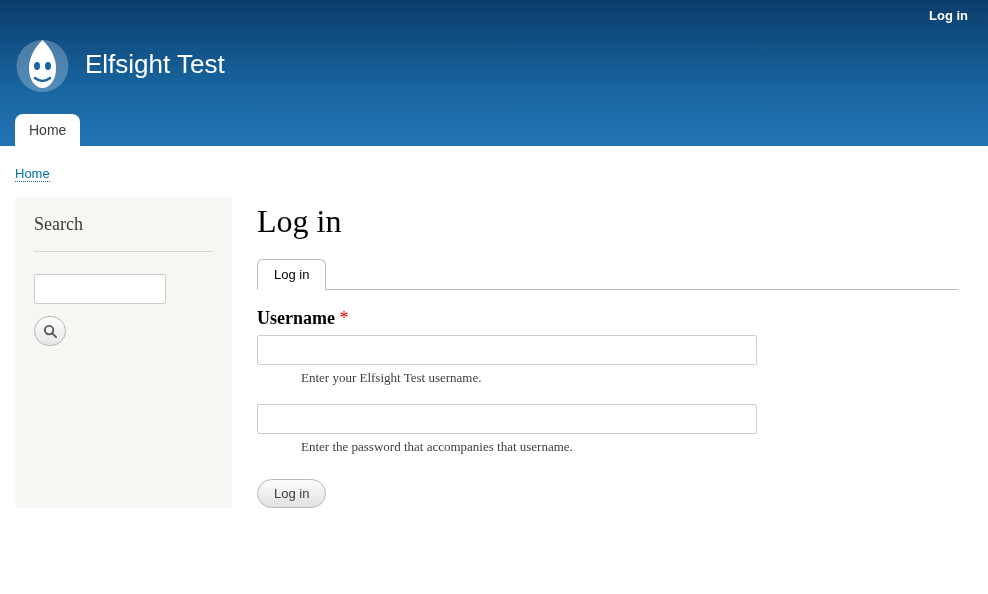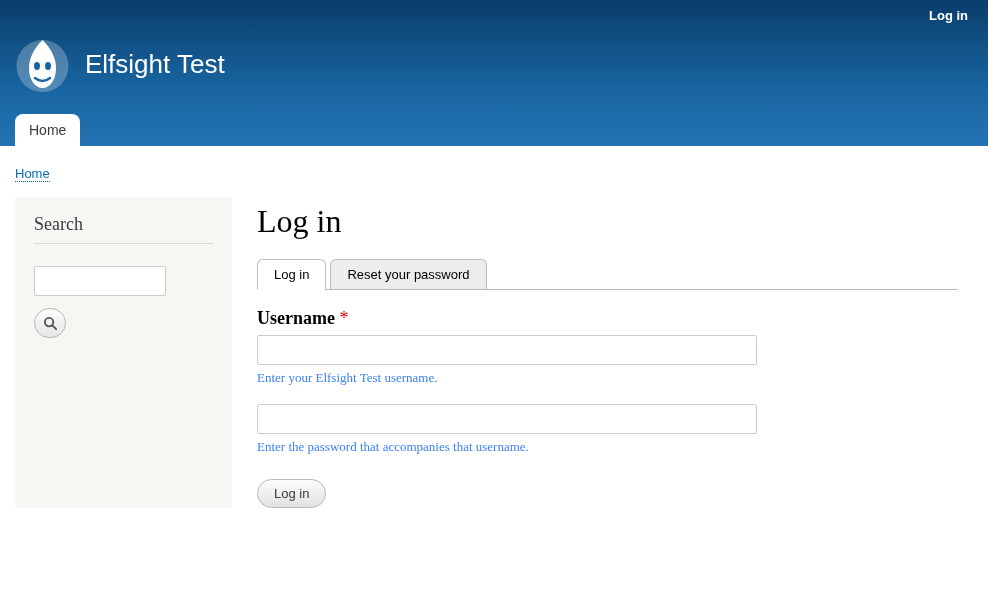--- a/index.html
+++ b/index.html
@@ -45,21 +45,21 @@
   background: #f6f6f2;
   border: 1px solid #f9f9f9;
   padding: 16px 18px 20px 18px;
 }
 .sidebar h2 {
   font-family: Georgia, serif;
   font-size: 18px;
   font-weight: normal;
   color: #3b3b3b;
   border-bottom: 1px solid #d6d6d6;
-  padding-bottom: 8px;
+  padding-bottom: 16px;
   margin-bottom: 22px;
 }
 .search-row { display: flex; flex-direction: column; gap: 12px; align-items: flex-start; }
 .search-input {
   width: 132px;
   height: 30px;
   border: 1px solid #ccc;
   border-radius: 2px;
   padding: 4px 6px;
   font-family: "Helvetica Neue", Helvetica, Arial, sans-serif;
@@ -123,22 +123,23 @@
   height: 30px;
   border: 1px solid #ccc;
   border-radius: 2px;
   padding: 4px 8px;
   font-family: "Helvetica Neue", Helvetica, Arial, sans-serif;
   font-size: 13px;
 }
 .form-item .description {
   font-family: Georgia, serif;
   font-size: 13px;
-  color: #3b82f6;
+  color: #404040;
   margin-top: 5px;
+  margin-left: 44px;
 }
 
 .submit-btn {
   font-family: "Lucida Grande", "Helvetica Neue", Helvetica, Arial, sans-serif;
   font-size: 13px;
   color: #3a3a3a;
   padding: 6px 16px;
   border: 1px solid #b8b8b8;
   border-radius: 16px;
   background: linear-gradient(to bottom, #fdfdfd, #e1e1e1);
@@ -190,23 +191,20 @@
     </aside>
 
     <main class="main">
       <h1 class="page-title">Log in</h1>
 
       <nav class="tabs-local">
         <ul>
           <li class="active">
               <a href="#">Log in</a>
             </li>
-          <li>
-              <a href="#">Reset your password</a>
-            </li>
         </ul>
       </nav>
 
       <form>
         <div class="form-item">
           <label>
             <span>Username</span>
             <span class="required">*</span>
           </label>
           <input type="text" value="" style="">

